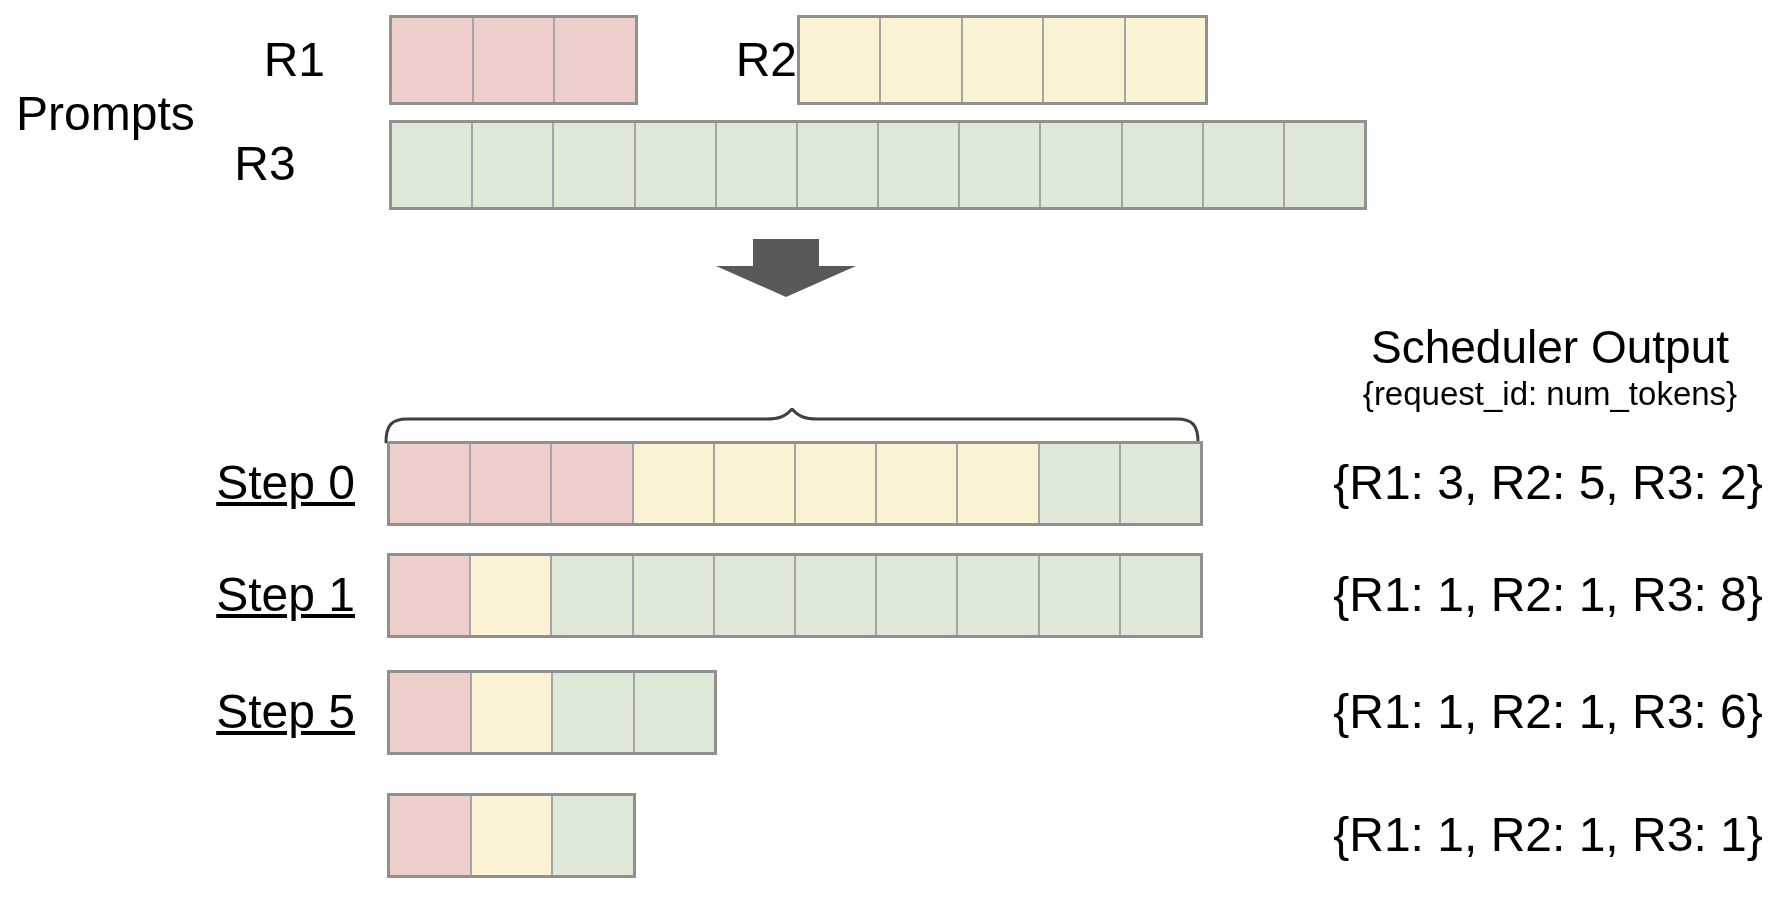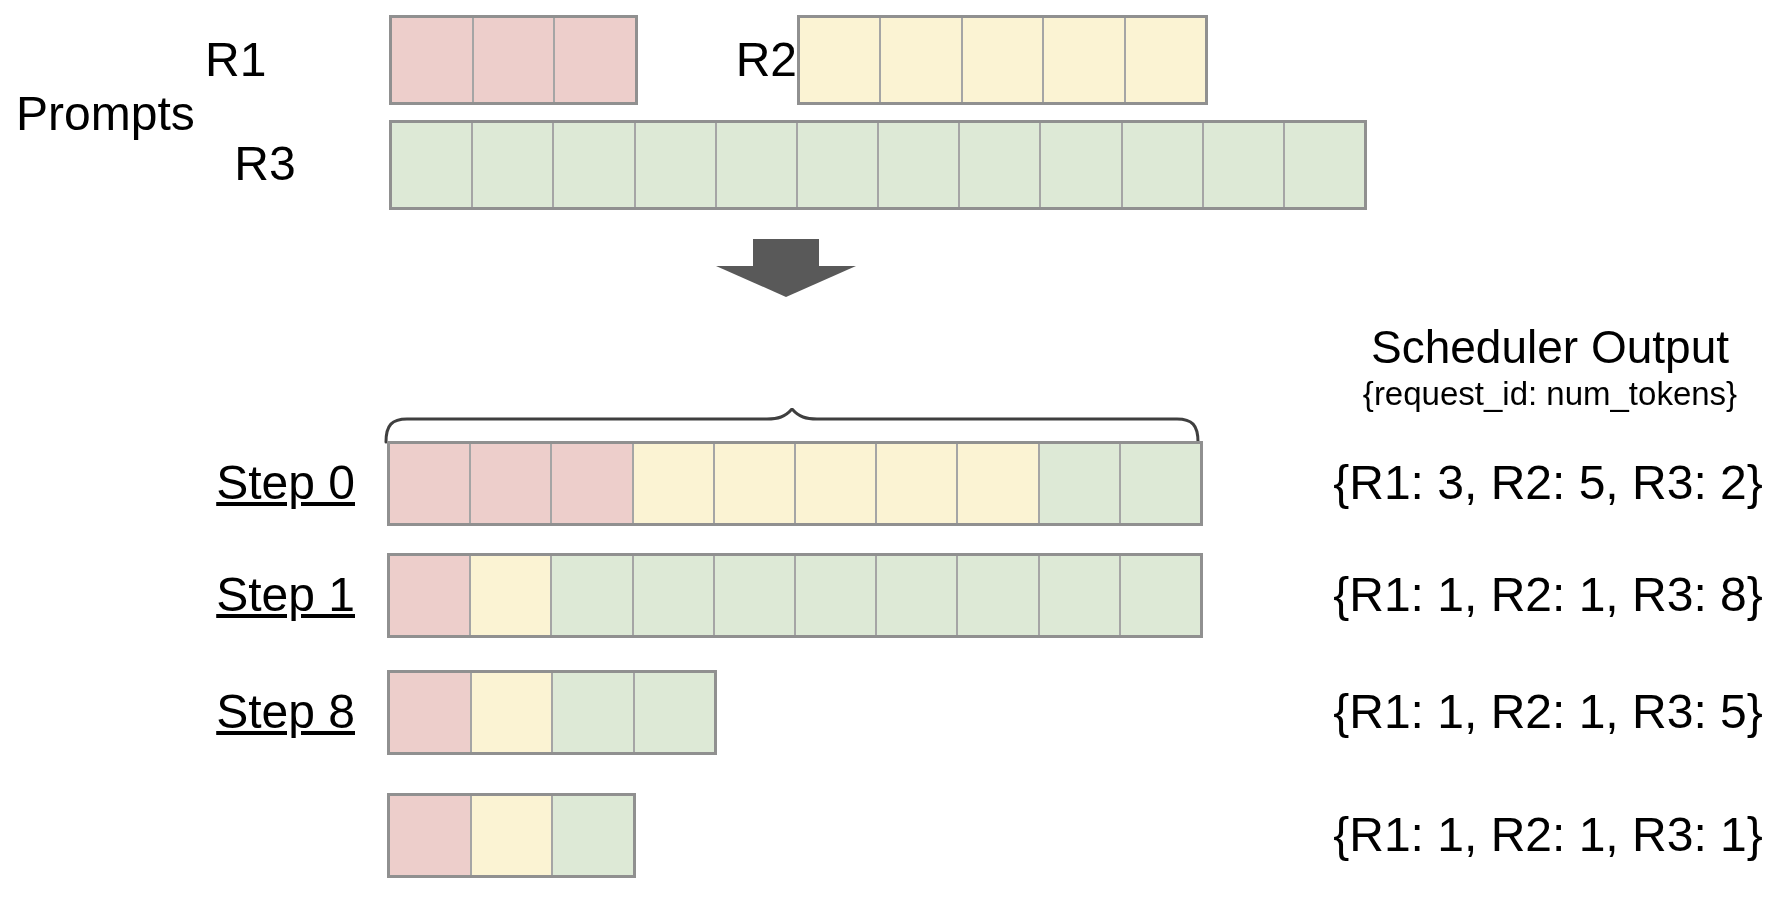--- a/index.html
+++ b/index.html
@@ -12,21 +12,21 @@
   
   .cell-row{position:absolute;display:flex;box-sizing:border-box;
             border:3px solid #909090;background:#fff;}
   .cell-row .cell{box-sizing:border-box;border-right:2px solid #a5a5a5;height:100%;}
   .cell-row .cell:last-child{border-right:none;}
   .prompt-row{height:90px;}
   .step-row{height:85px;}
 
   
   .prompts-label{left:16px;top:88px;}
-  .r1-label{left:205px;top:34px;width:120px;text-align:left;}
+  .r1-label{left:205px;top:34px;width:120px;text-align:right;}
   .r2-label{left:682px;top:34px;width:115px;text-align:right;}
   .r3-label{left:205px;top:138px;width:120px;text-align:center;}
   #row-R1{left:389px;top:15px;}
   #row-R2{left:797px;top:15px;}
   #row-R3{left:389px;top:120px;}
 
   
   .down-arrow{position:absolute;left:716px;top:239px;width:140px;height:58px;}
 
   
@@ -118,28 +118,28 @@
       <div class="cell" style="background: rgb(221, 233, 214); flex: 1 1 0px;"></div>
       <div class="cell" style="background: rgb(221, 233, 214); flex: 1 1 0px;"></div>
       <div class="cell" style="background: rgb(221, 233, 214); flex: 1 1 0px;"></div>
       <div class="cell" style="background: rgb(221, 233, 214); flex: 1 1 0px;"></div>
       <div class="cell" style="background: rgb(221, 233, 214); flex: 1 1 0px;"></div>
       <div class="cell" style="background: rgb(221, 233, 214); flex: 1 1 0px;"></div>
       <div class="cell" style="background: rgb(221, 233, 214); flex: 1 1 0px;"></div>
     </div>
   <div class="lbl step-output y1">{R1: 1, R2: 1, R3: 8}</div>
 
-  <div class="lbl step-label y2">Step 8</div>
+  <div class="lbl step-label y2">Step 5</div>
   <div id="row-step2" class="cell-row step-row" style="width: 330px;">
       <div class="cell" style="background: rgb(237, 206, 203); flex: 1 1 0px;"></div>
       <div class="cell" style="background: rgb(251, 243, 211); flex: 1 1 0px;"></div>
       <div class="cell" style="background: rgb(221, 233, 214); flex: 1 1 0px;"></div>
       <div class="cell" style="background: rgb(221, 233, 214); flex: 1 1 0px;"></div>
     </div>
-  <div class="lbl step-output y2">{R1: 1, R2: 1, R3: 5}</div>
+  <div class="lbl step-output y2">{R1: 1, R2: 1, R3: 6}</div>
 
   <div id="row-step3" class="cell-row step-row" style="width: 249px;">
       <div class="cell" style="background: rgb(237, 206, 203); flex: 1 1 0px;"></div>
       <div class="cell" style="background: rgb(251, 243, 211); flex: 1 1 0px;"></div>
       <div class="cell" style="background: rgb(221, 233, 214); flex: 1 1 0px;"></div>
     </div>
   <div class="lbl step-output y3">{R1: 1, R2: 1, R3: 1}</div>
 
 </div>
 

